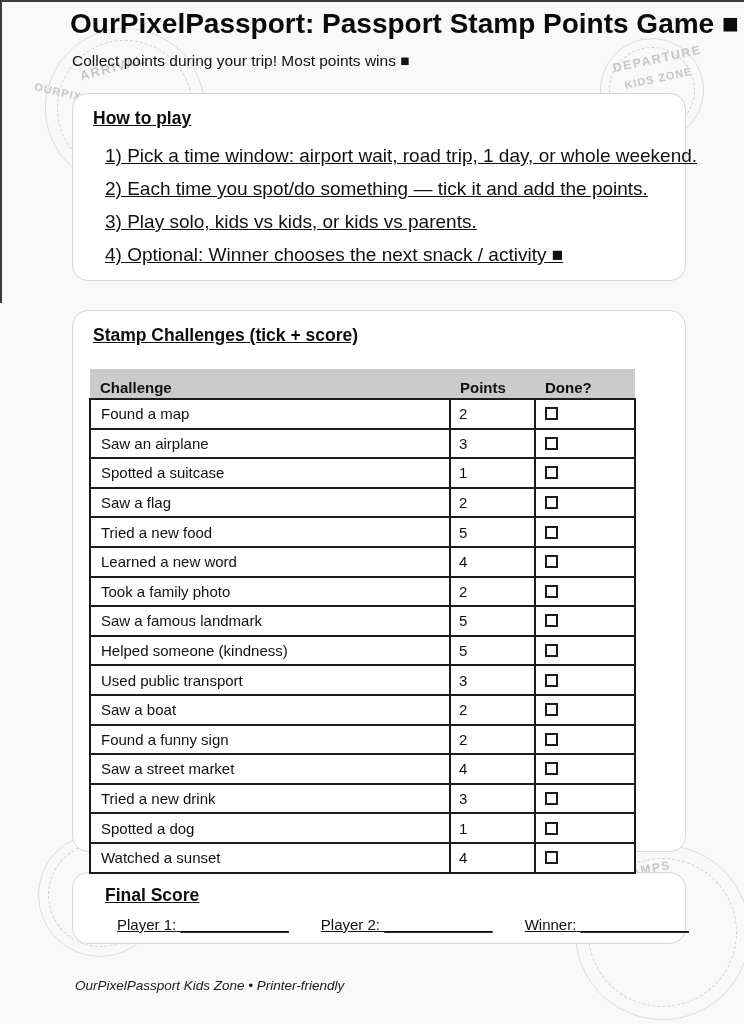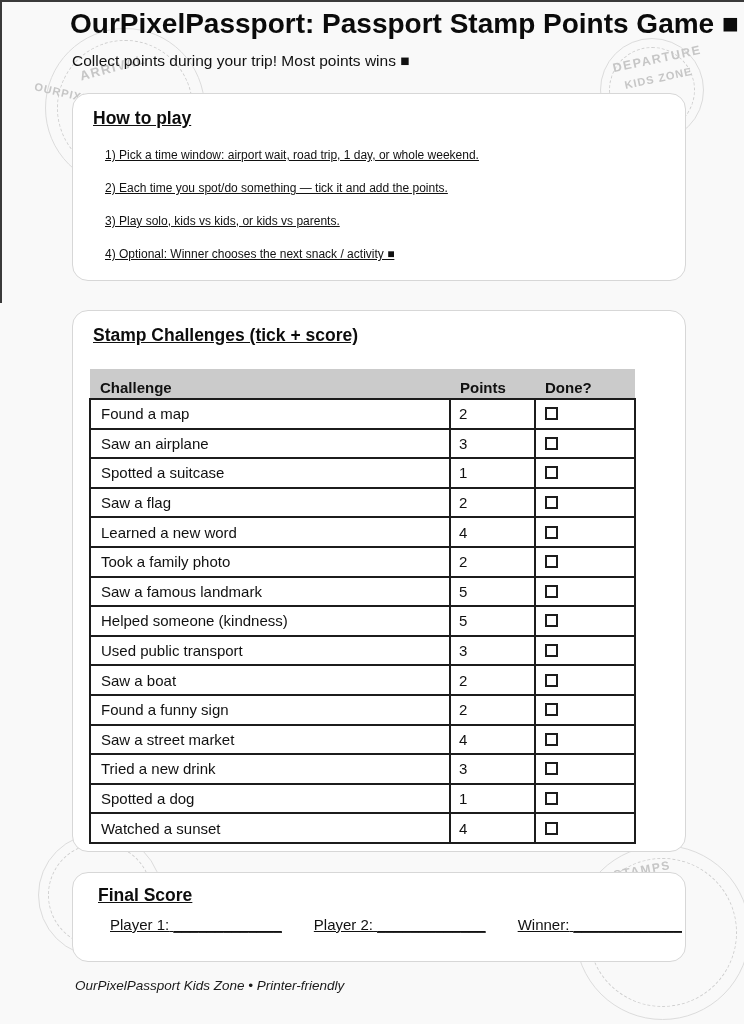--- a/index.html
+++ b/index.html
@@ -40,35 +40,35 @@
   .title { position:absolute; left:70px; top:8px; z-index:1; margin:0;
     font-size:28px; line-height:32px; font-weight:bold; color:#0b0b0b; white-space:nowrap; }
   .subtitle { position:absolute; left:68px; top:48px; z-index:1; margin:4px; font-size:15.5px; color:#111; }
 
   
   .card { position:absolute; left:72px; width:614px; background:#fff;
     border:1.5px solid #d7d7d7; border-radius:16px; padding:14px 20px;text-decoration:underline; }
   .card h2 { margin:0 0 10px 0; font-size:17.5px; font-weight:bold; color:#0d0d0d; }
 
   .card-howto { top:93px; height:188px; z-index:2; }
-  .step { font-size:12px; line-height:33px; padding-left:12px; white-space:nowrap; }
+  .step { font-size:19px; line-height:33px; padding-left:12px; white-space:nowrap; }
 
   .card-challenges { top:310px; height:542px; z-index:3; overflow:visible; }
 
   table.ch-table { position:absolute; left:16px; top:58px; width:545px;
     border-collapse:collapse; table-layout:fixed; background:#fff; }
   col.c1 { width:360px; } col.c2 { width:85px; } col.c3 { width:100px; }
   .ch-table th { background:#cbcbcb; height:30px; font-size:15px; font-weight:bold;
     text-align:left; padding:8px 0 0 10px; border:none; }
   .ch-table td { height:29.6px; font-size:15px; border:2px solid #1c1c1c; padding:0 8px 0 10px; background:#fff; }
   .ch-table td.c-points { padding-left:8px; }
   .ch-table td.c-done { padding-left:0; }
   .cb { width:13px; height:13px; border:2px solid #1c1c1c; margin-left:9px; background:#fff; }
 
-  .card-final { top:872px; height:90px; z-index:2; padding:12px 25px; }
+  .card-final { top:872px; height:72px; z-index:2; padding:12px 32px; }
   .fs-fields { padding-left:12px; font-size:15px; white-space:nowrap; }
   .fs-field { margin-right:32px; }
   .fs-blank { color:#222; }
 
   .footer { position:absolute; left:75px; top:978px; z-index:1;
     font-size:13.5px; font-style:italic; color:#1a1a1a; }
 </style>
 </head>
 <body>
 
@@ -153,20 +153,27 @@
             </td>
           </tr>
           <tr>
             <td class="c-challenge">Saw a flag</td>
             <td class="c-points">2</td>
             <td class="c-done">
               <div class="cb"></div>
             </td>
           </tr>
           <tr>
+            <td class="c-challenge">Tried a new food</td>
+            <td class="c-points">5</td>
+            <td class="c-done">
+              <div class="cb"></div>
+            </td>
+          </tr>
+          <tr>
             <td class="c-challenge">Learned a new word</td>
             <td class="c-points">4</td>
             <td class="c-done">
               <div class="cb"></div>
             </td>
           </tr>
           <tr>
             <td class="c-challenge">Took a family photo</td>
             <td class="c-points">2</td>
             <td class="c-done">

